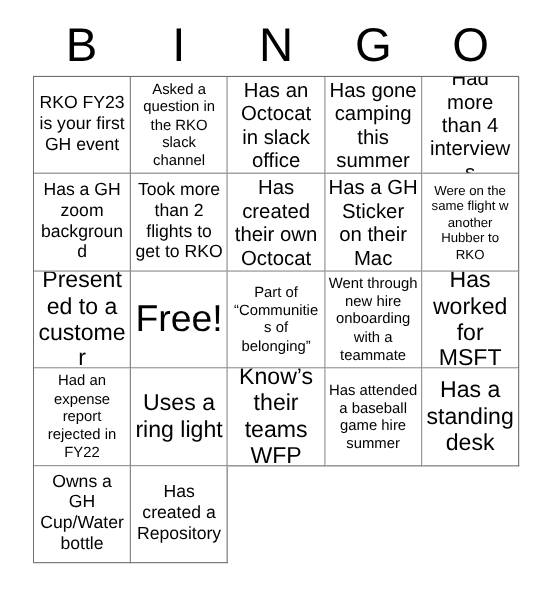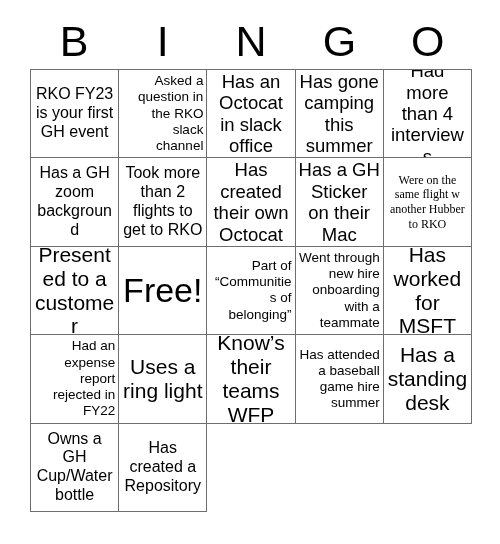--- a/index.html
+++ b/index.html
@@ -74,22 +74,22 @@
     width: 100%;
     line-height: 1.17;
     word-wrap: break-word;
     hyphens: none;
   }
   
   .fs-xxl .cell-text { font-size: 34px; line-height: 1.1; }
   .fs-xl  .cell-text { font-size: 21px; line-height: 1.14; }
   .fs-lg  .cell-text { font-size: 18.5px; line-height: 1.16; }
   .fs-md  .cell-text { font-size: 16px; line-height: 1.18; }
-  .fs-sm  .cell-text { font-size: 13.5px; line-height: 1.2; text-align: right; }
-  .fs-xs  .cell-text { font-size: 12px; line-height: 1.22; font-family: Liberation Serif, serif; }
+  .fs-sm  .cell-text { font-size: 13.5px; line-height: 1.2; }
+  .fs-xs  .cell-text { font-size: 12px; line-height: 1.22; }
 </style>
 </head>
 <body>
 
 <div id="card">
 
   <div id="header-row">
     <div class="header-letter">B</div>
     <div class="header-letter">I</div>
     <div class="header-letter">N</div>

